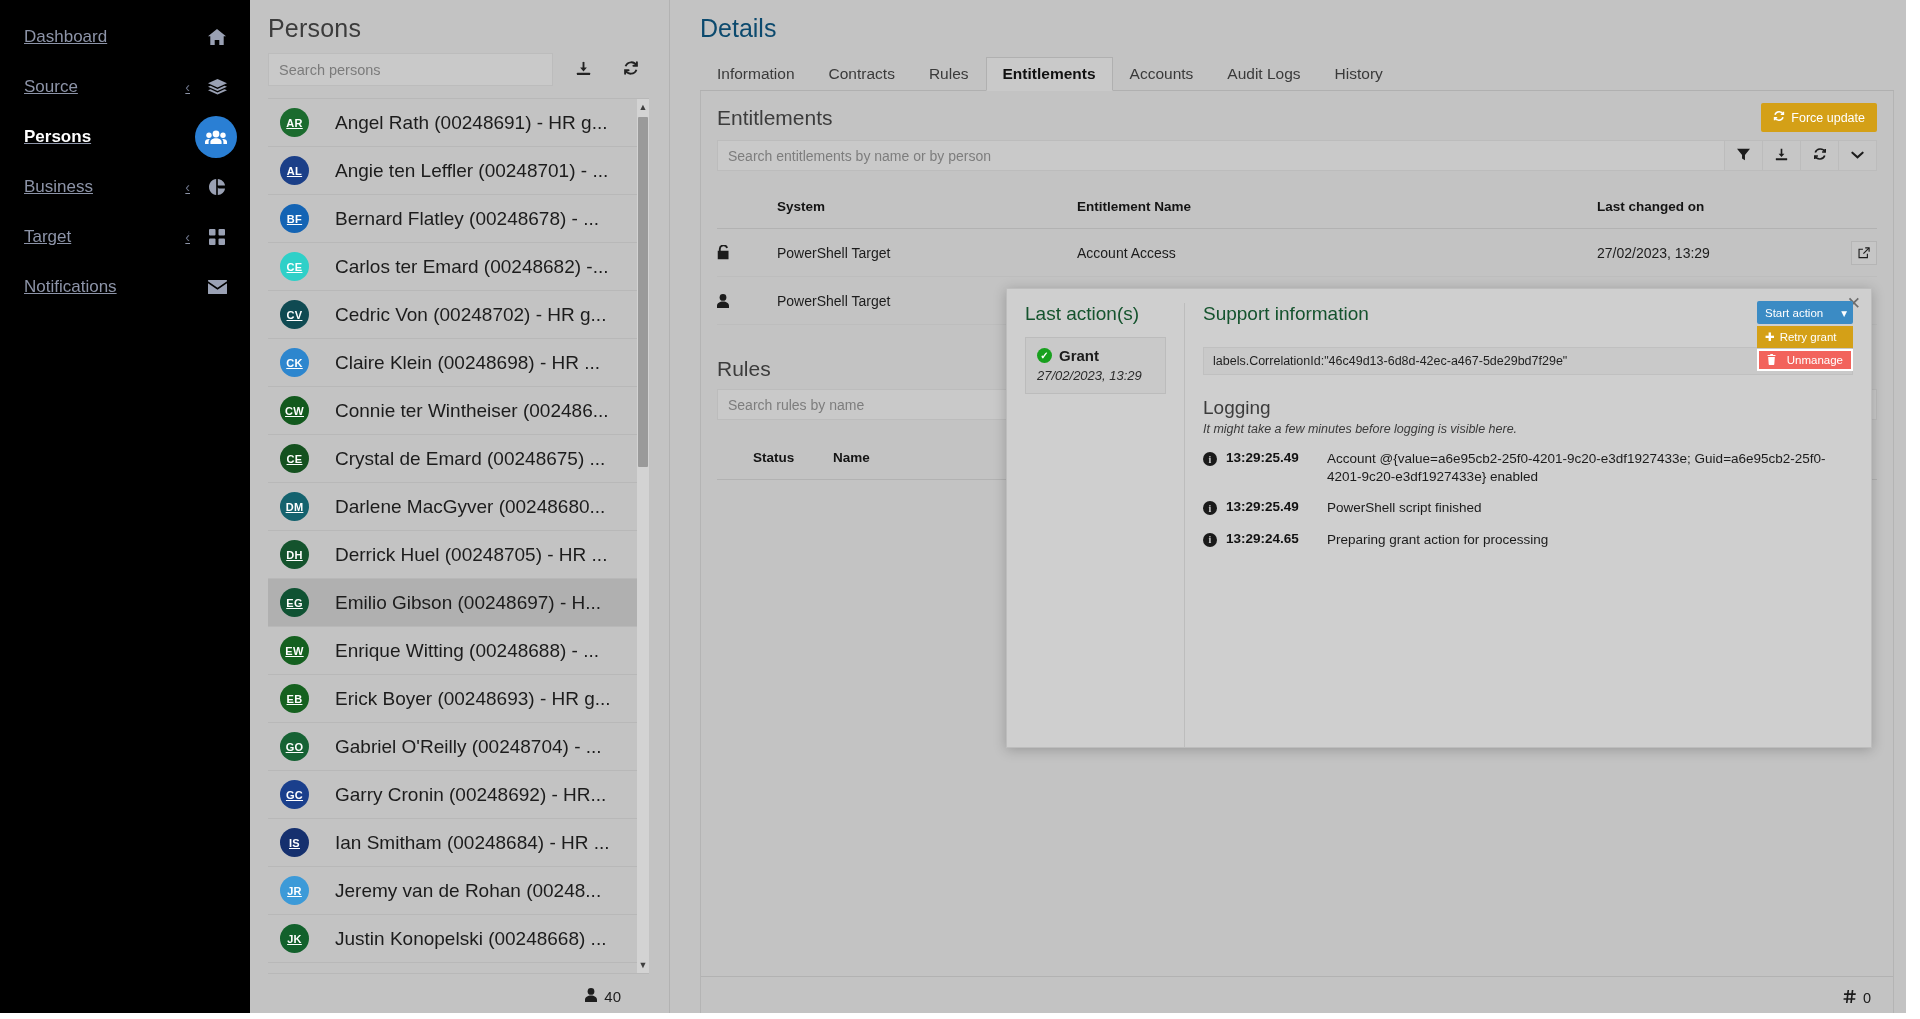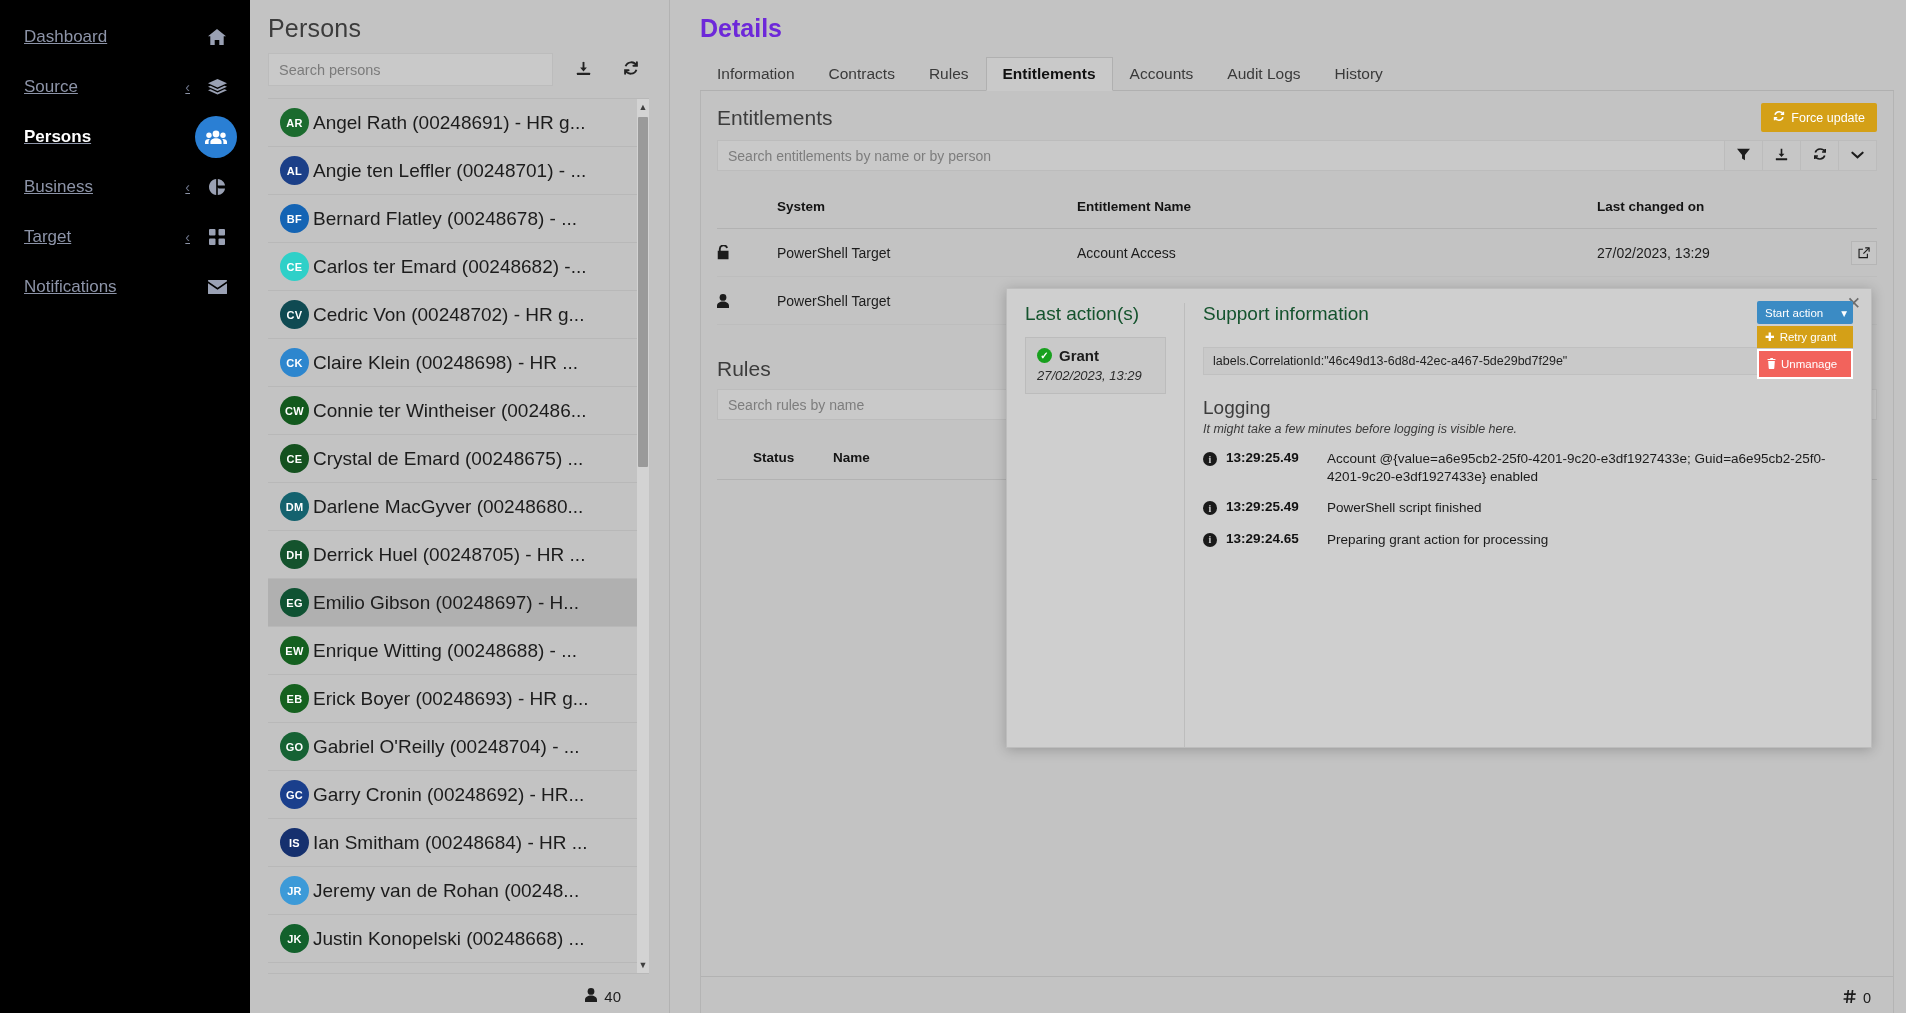--- a/index.html
+++ b/index.html
@@ -64,21 +64,21 @@
   .person-row {
     height: 48px; display: flex; align-items: center;
     border-bottom: 1px solid #b8b8b8; padding-left: 12px; cursor: pointer;
     background: transparent;
   }
   .person-row.selected { background: #b0b0b0; }
   .avatar {
     width: 29px; height: 29px; border-radius: 50%;
     display: flex; align-items: center; justify-content: center;
     color: #fff; font-size: 11px; font-weight: 600; letter-spacing: .3px;
-    flex: 0 0 29px; margin-right: 4px;
+    flex: 0 0 29px; margin-right: 26px; text-decoration: underline;
   }
   .person-name { font-size: 19px; color: #1c1c1c; white-space: nowrap; overflow: hidden; }
   .list-scrollbar {
     position: absolute; right: 0; top: 0; width: 12px; height: 100%;
     background: #d3d3d3;
   }
   .list-scrollbar .thumb {
     position: absolute; left: 1px; width: 10px; top: 18px; height: 350px;
     background: #9a9a9a; border-radius: 1px;
   }
@@ -91,21 +91,21 @@
   .list-scrollbar .arr.down { bottom: 0; }
   .persons-footer {
     height: 46px; display: flex; align-items: center; justify-content: flex-end;
     padding-right: 28px; gap: 7px; font-size: 15px; color: #1e1e1e;
     border-top: 1px solid #b8b8b8; margin: 0 20px 0 18px;
   }
 
   
   .details-panel { flex: 1; height: 1019px; position: relative; display: flex; flex-direction: column; }
   .details-title {
-    font-size: 25px; color: #6d28d9; padding: 14px 0 12px 30px; font-weight: 700;
+    font-size: 25px; color: #0c4a6e; padding: 14px 0 12px 30px; font-weight: 400;
   }
   .tabs { display: flex; align-items: flex-end; padding-left: 30px; height: 36px; position: relative; }
   .tabs::after {
     content: ""; position: absolute; left: 30px; right: 26px; bottom: 0;
     height: 1px; background: #b0b0b0;
   }
   .tab {
     padding: 0 16px; height: 34px; display: flex; align-items: center;
     font-size: 15.5px; color: #3a3a3a; cursor: pointer; position: relative; z-index: 2;
     border: 1px solid transparent;
@@ -226,23 +226,23 @@
     background: #3b8bc4; color: #fff; font-size: 11.5px; height: 23px;
     display: flex; align-items: center; justify-content: space-between;
     padding: 0 6px 0 8px; cursor: pointer; border-radius: 2px;
   }
   .btn-retry {
     background: #d4a017; color: #fff; font-size: 11.5px; height: 22px;
     display: flex; align-items: center; gap: 5px; padding: 0 8px; cursor: pointer;
     margin-top: 2px;
   }
   .btn-unmanage {
-    background: #f2635c; color: #fff; font-size: 11.5px; height: 30px;
+    background: #f2635c; color: #fff; font-size: 11.5px; height: 22px;
     display: flex; align-items: center; gap: 5px; padding: 0 8px; cursor: pointer;
-    border: 2px solid #ffffff; margin-top: 1px;
+    border: 2px solid #ffffff; margin-top: 1px; justify-content: space-between;
   }
   .right-edge {
     position: absolute; right: 0; top: 0; width: 14px; height: 1019px;
     background: #ffffff; z-index: 40;
   }
   .bottom-edge {
     position: absolute; left: 0; bottom: 0; width: 1920px; height: 6px;
     background: #ffffff; z-index: 40;
   }
 </style>

